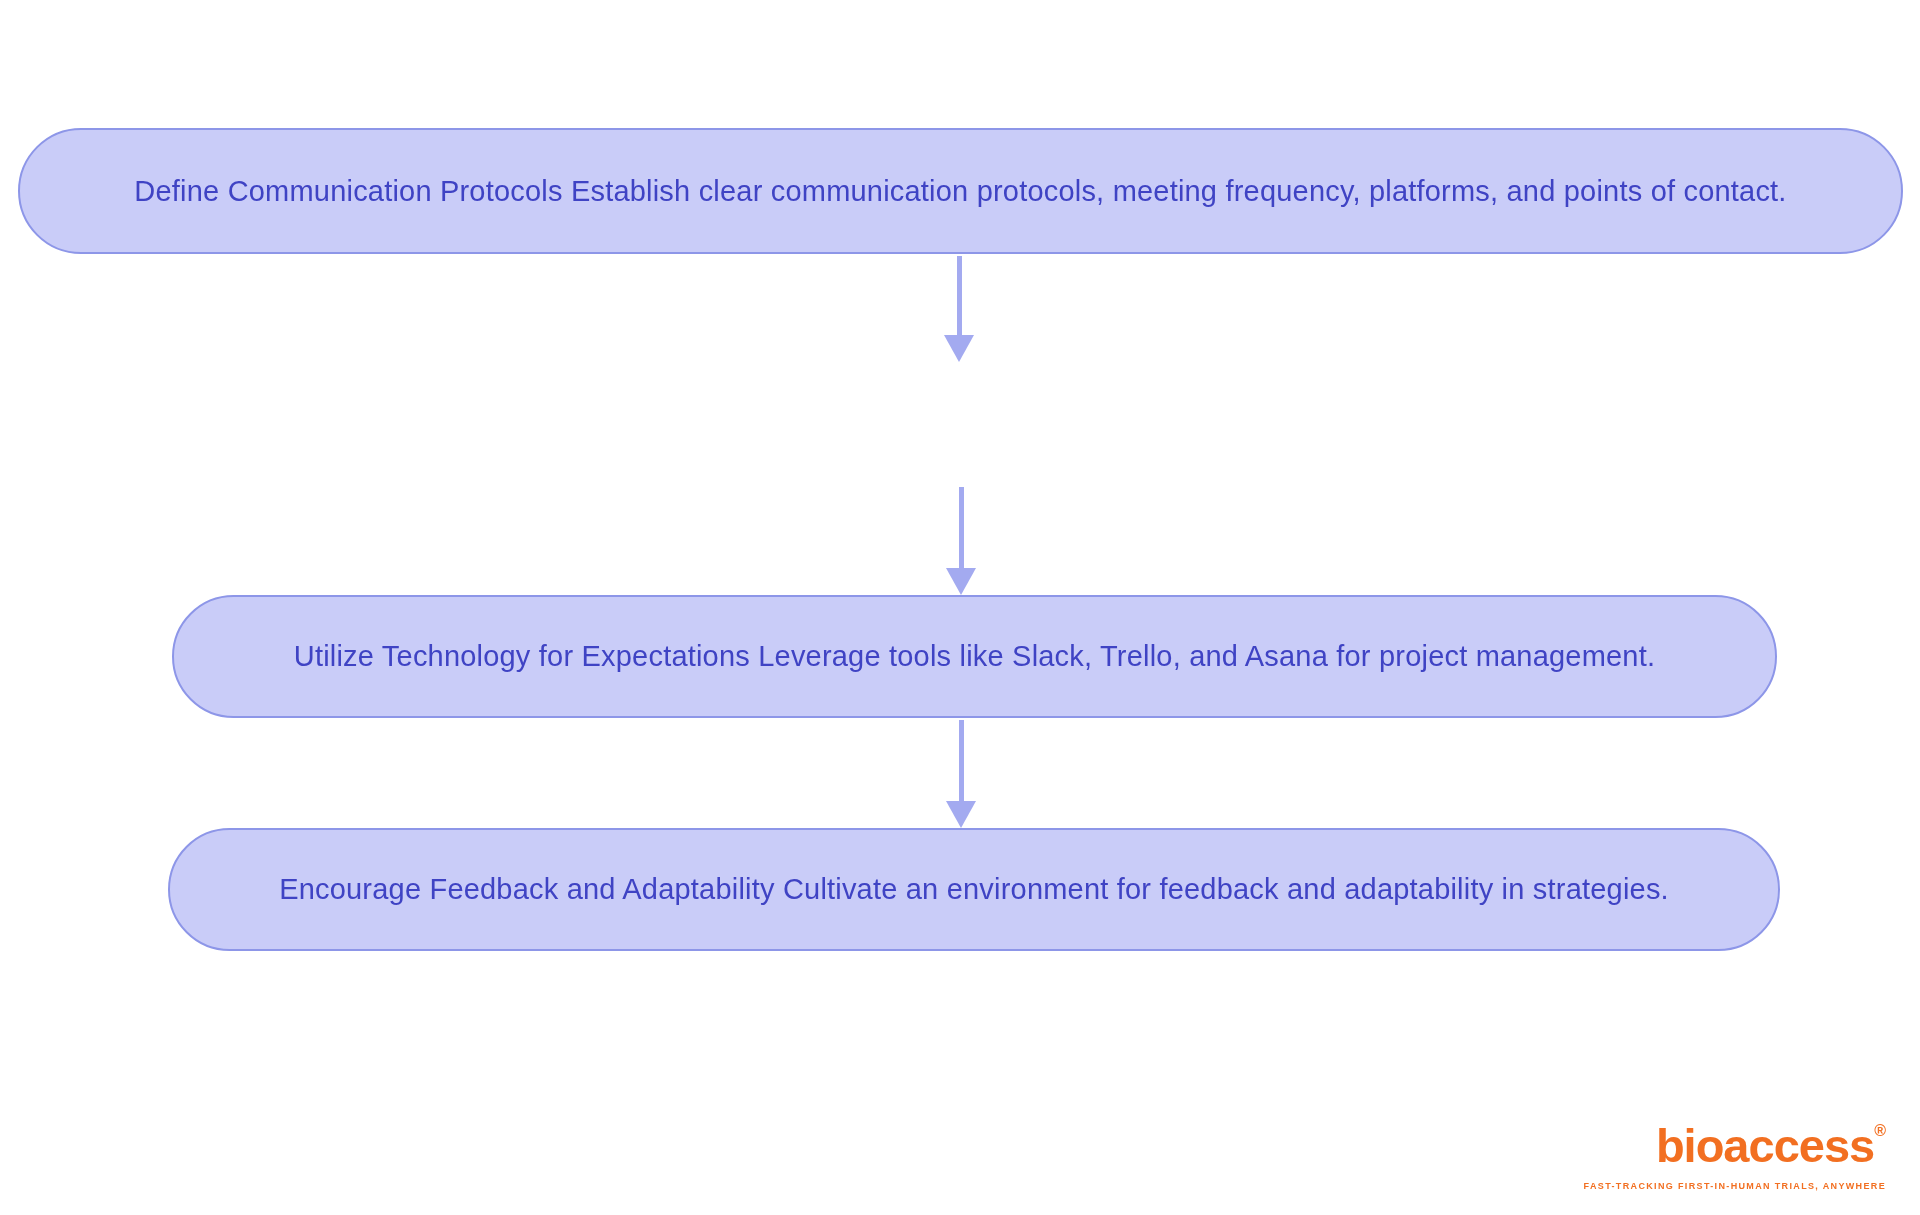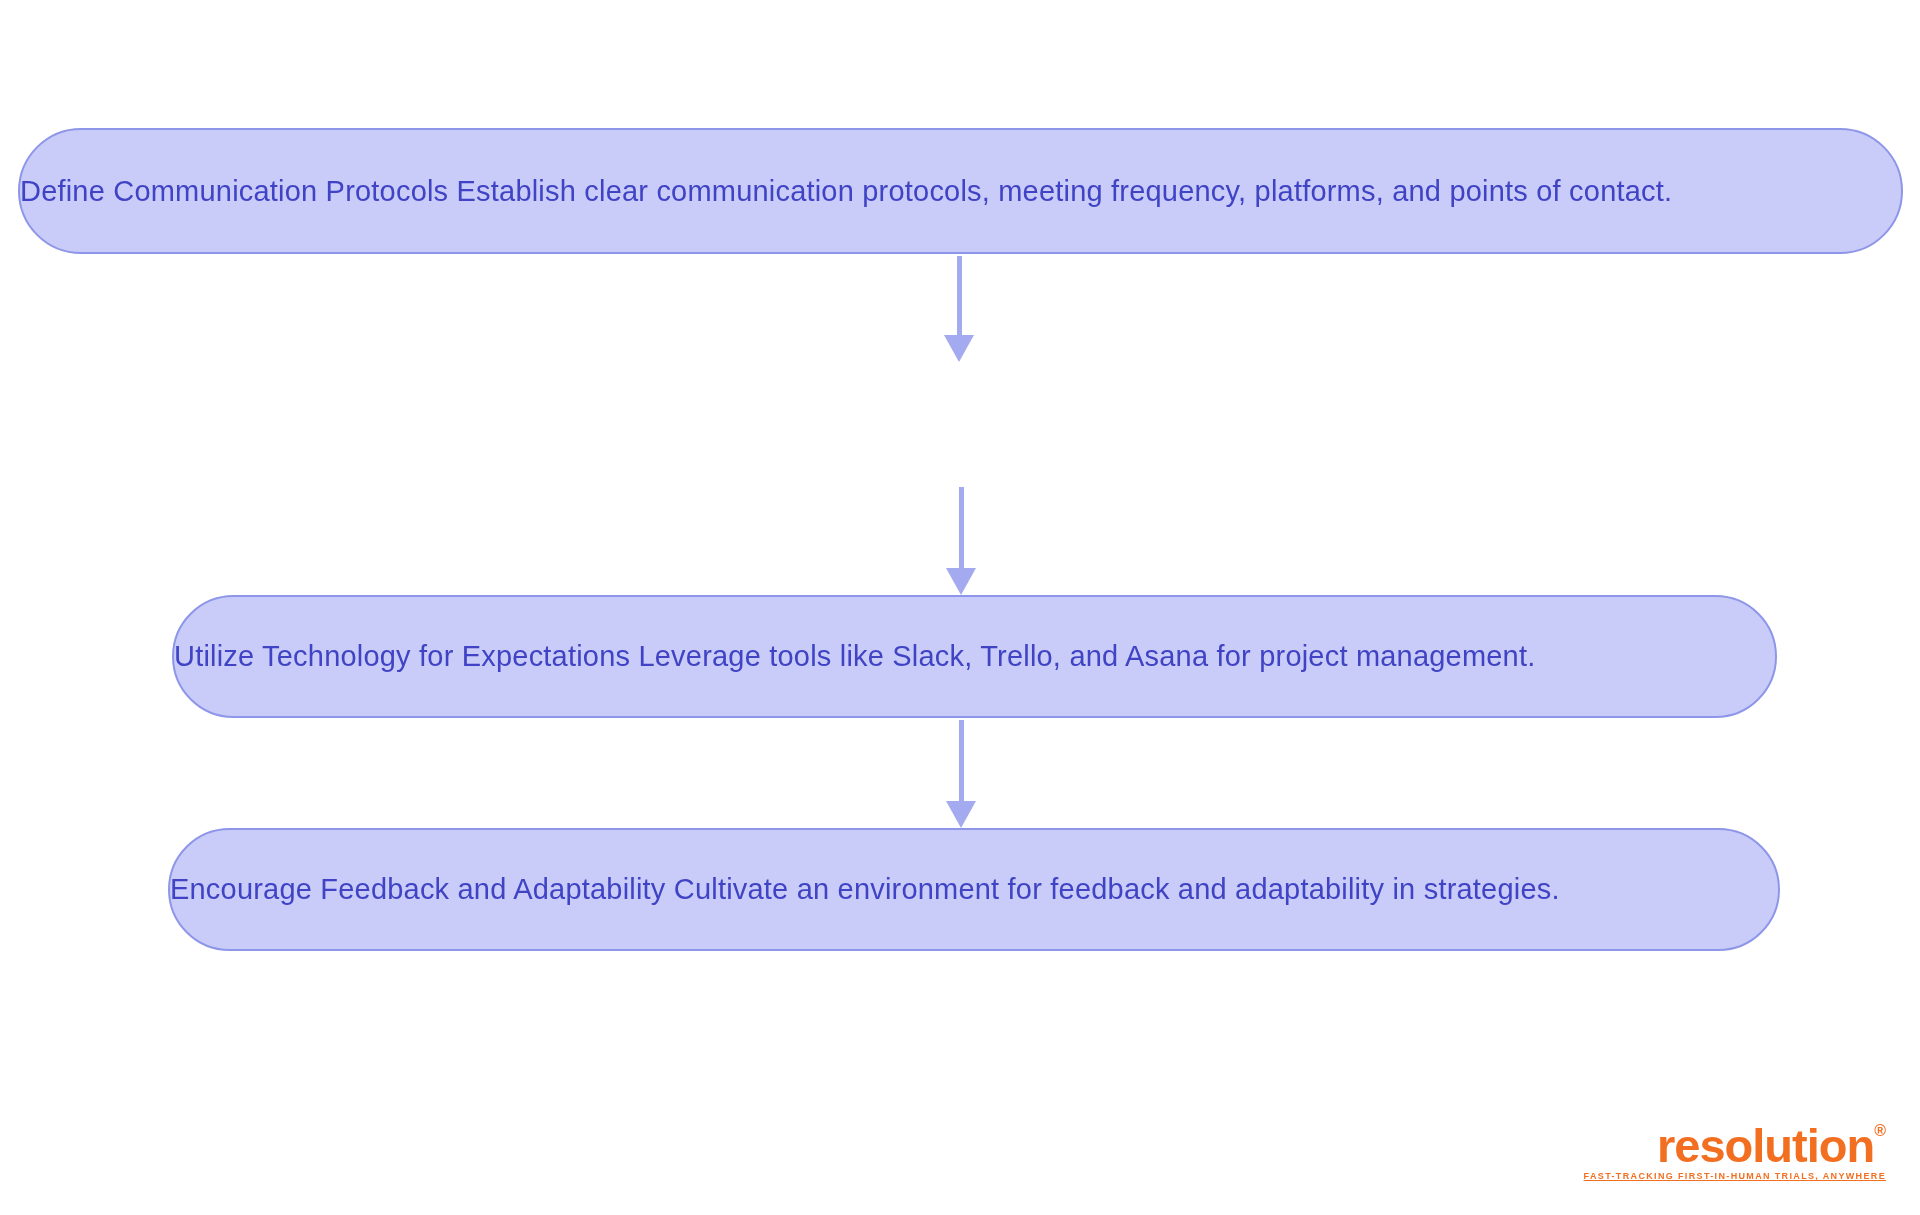--- a/index.html
+++ b/index.html
@@ -16,20 +16,21 @@
     overflow: hidden;
   }
   .node {
     position: absolute;
     box-sizing: border-box;
     background: var(--node-fill, #c9ccf8);
     border: 2px solid var(--node-border, #8d96e8);
     border-radius: 63px;
     display: flex;
     align-items: center;
+    justify-content: center;
     color: var(--node-text, #3f43c4);
     font-size: 29px;
     letter-spacing: 0.2px;
     white-space: nowrap;
     text-align: center;
   }
   .node-1 { left: 18px;  top: 128px; width: 1885px; height: 126px; }
   .node-2 { left: 192px; top: 362px; width: 1560px; height: 123px; }
   .node-3 { left: 172px; top: 595px; width: 1605px; height: 123px; }
   .node-4 { left: 168px; top: 828px; width: 1612px; height: 123px; }
@@ -72,26 +73,25 @@
     font-weight: bold;
     letter-spacing: -1px;
     line-height: 1;
   }
   .logo .reg {
     font-size: 16px;
     vertical-align: 26px;
     letter-spacing: 0;
   }
   .logo .tagline {
-    margin-top: 3px;
+    margin-top: 13px;
     font-size: 9px;
     font-weight: bold;
     letter-spacing: 1.35px;
     line-height: 1;
-    text-decoration: underline;
   }
 </style>
 </head>
 <body>
 
 <div class="canvas">
 
   <div class="node node-1">
     <span>Define Communication Protocols Establish clear communication protocols, meeting frequency, platforms, and points of contact.</span>
   </div>
@@ -114,17 +114,17 @@
   <div class="arrow arrow-3">
     <div class="line"></div>
     <div class="head"></div>
   </div>
 
   <div class="node node-4">
     <span>Encourage Feedback and Adaptability Cultivate an environment for feedback and adaptability in strategies.</span>
   </div>
 
   <div class="logo">
-    <div class="wordmark"><span>resolution</span><span class="reg">®</span></div>
+    <div class="wordmark"><span>bioaccess</span><span class="reg">®</span></div>
     <div class="tagline">FAST-TRACKING FIRST-IN-HUMAN TRIALS, ANYWHERE</div>
   </div>
 
 </div>
 
 </body></html>

